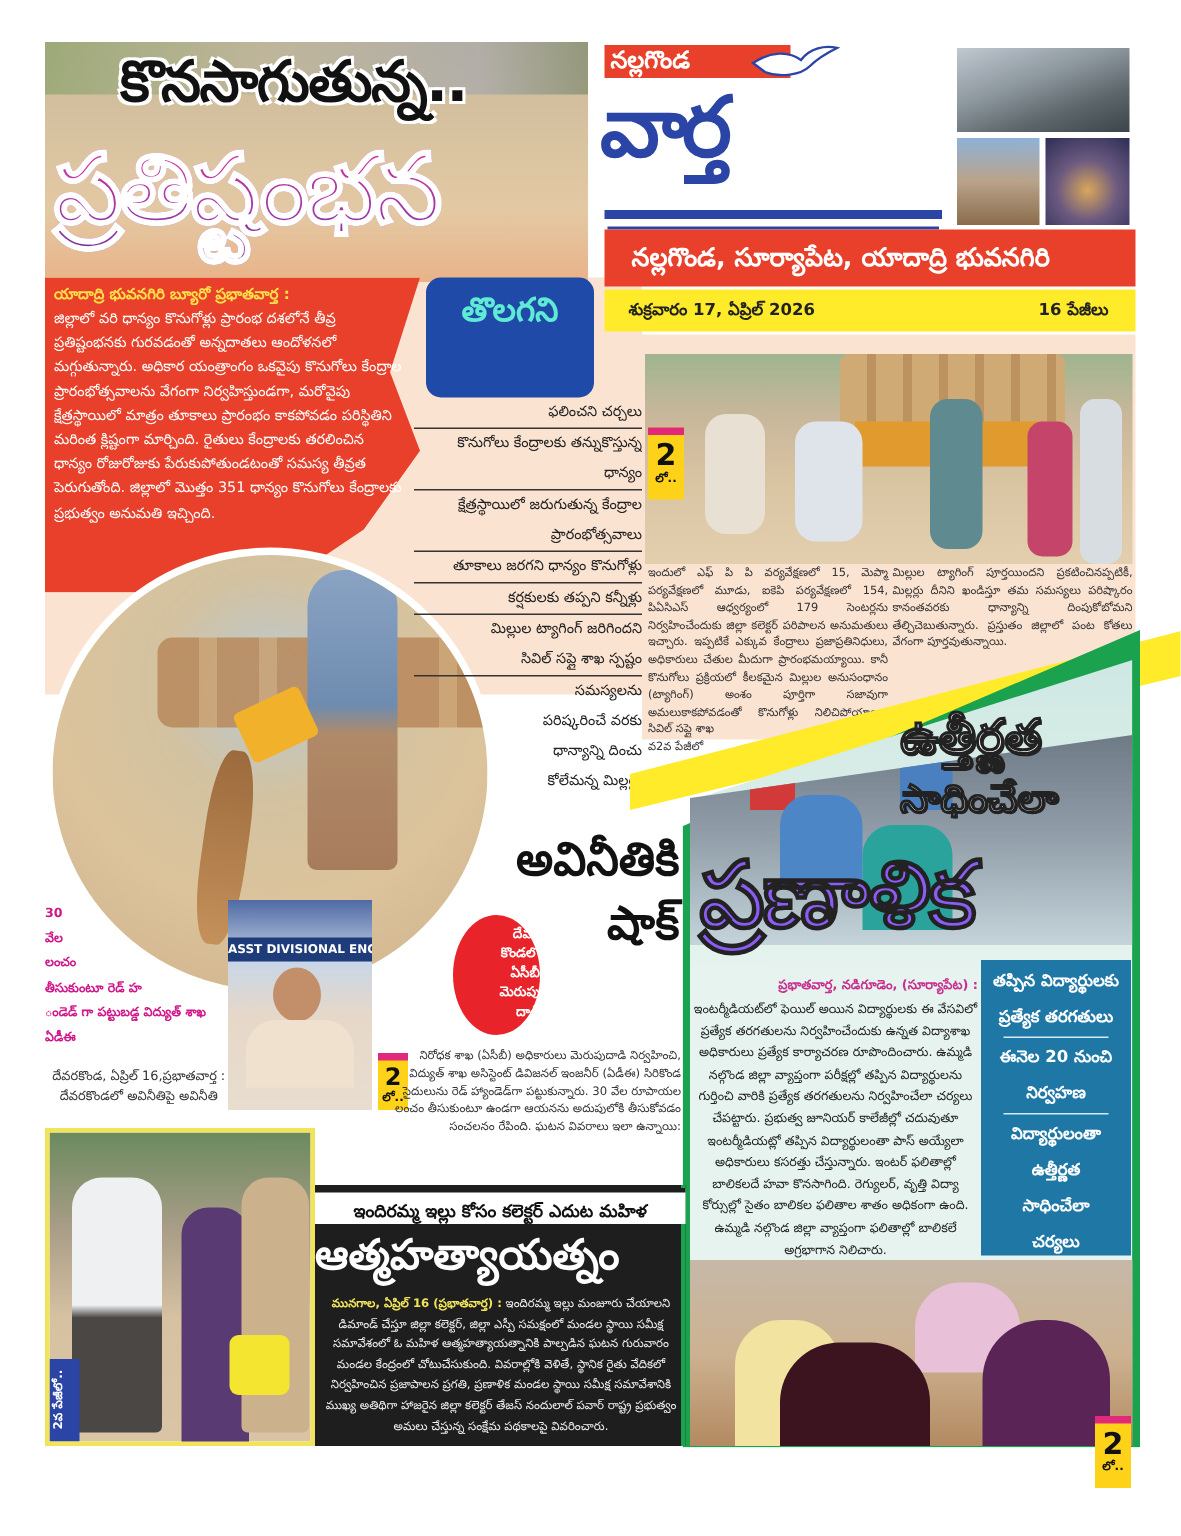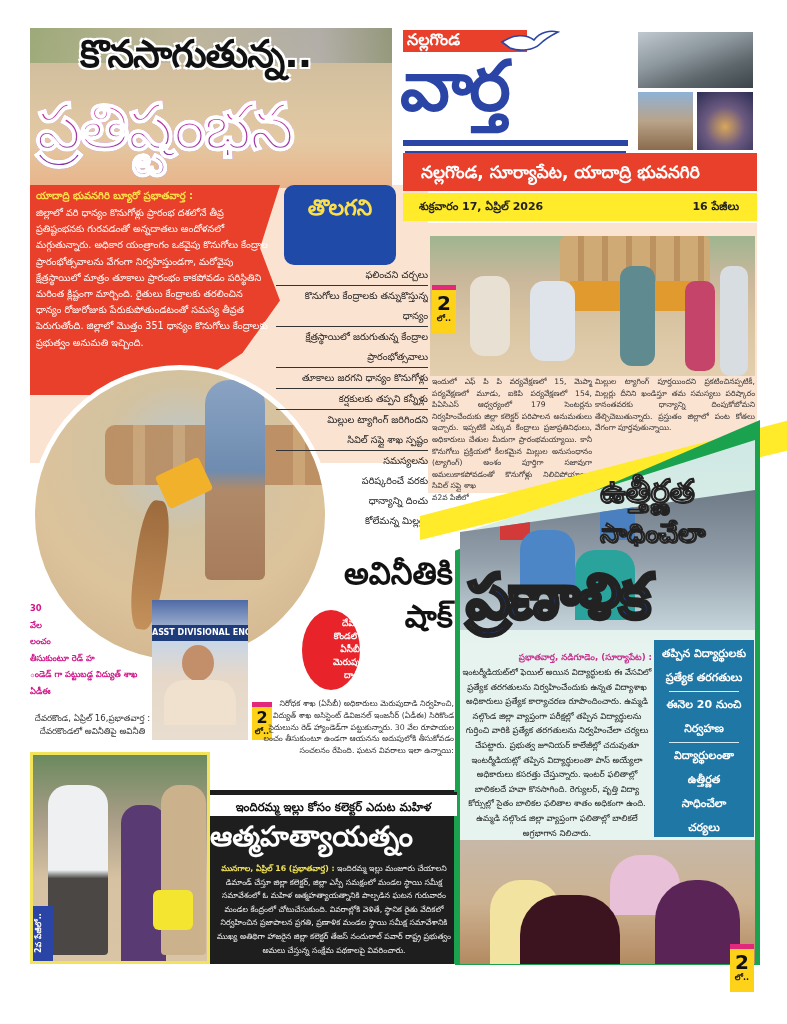--- a/index.html
+++ b/index.html
@@ -32,21 +32,21 @@
     letter-spacing: -1px; white-space: nowrap;
   }
   #main-headline {
     left: 36px; top: 90px; font-size: 64px; font-weight: bold; white-space: nowrap;
     background: linear-gradient(180deg, #e4309b 0%, #a03aa8 55%, #6a2fa0 100%);
     -webkit-background-clip: text; background-clip: text; color: transparent;
     -webkit-text-stroke: 2px #fff; letter-spacing: -2px;
   }
   #sub-box {
     left: 284px; top: 185px; width: 112px; height: 80px;
-    background: #1f4aa8; border-radius: 10px; color: #fde047;
+    background: #1f4aa8; border-radius: 10px; color: #5eead4;
     font-size: 22px; font-weight: bold; text-align: center; line-height: 34px; padding-top: 6px;
   }
   #lead-byline {
     left: 36px; top: 190px; width: 240px; font-size: 10px; color: #ffe04a; font-weight: bold;
   }
   #lead-body {
     left: 36px; top: 205px; width: 235px; font-size: 9.6px; line-height: 16.2px; color: #fff;
   }
 
   #lead-circle {
@@ -83,21 +83,21 @@
 
   
   #masthead-red {
     left: 403px; top: 30px; width: 124px; height: 22px; background: #e8402a;
   }
   #masthead-small {
     left: 407px; top: 30px; font-size: 16px; font-weight: bold; color: #fff; white-space: nowrap;
   }
   #dove-icon { left: 500px; top: 28px; width: 60px; height: 28px; }
   #masthead-title {
-    left: 400px; top: 36px; font-size: 70px; font-weight: bold; color: #2a45a6; letter-spacing: -4px;
+    left: 400px; top: 36px; font-size: 56px; font-weight: bold; color: #2a45a6; letter-spacing: -4px;
     white-space: nowrap; line-height: 100px;
   }
   #masthead-rule {
     left: 403px; top: 140px; width: 225px; height: 6px; background: #2a45a6;
     box-shadow: 0 9px 0 -2px #2a45a6;
   }
   #mast-photo-dam {
     left: 638px; top: 32px; width: 115px; height: 56px;
     background: linear-gradient(160deg, #c0c8d0 0%, #8d979e 40%, #5d666a 70%, #3b4448 100%);
   }
@@ -178,21 +178,21 @@
   #edu-photo .s4 { position: absolute; left: 40px; top: 20px; width: 30px; height: 30px; background: #d23a3a; border-radius: 12px 12px 0 0; }
   #edu-kicker1 {
     left: 600px; top: 472px; font-size: 32px; font-weight: bold; color: #fff; white-space: nowrap;
     -webkit-text-stroke: 1px #222; text-shadow: 1px 1px 0 #222;
   }
   #edu-kicker2 {
     left: 600px; top: 518px; font-size: 26px; font-weight: bold; color: #fff; white-space: nowrap;
     -webkit-text-stroke: 1px #222; text-shadow: 1px 1px 0 #222;
   }
   #edu-headline {
-    left: 466px; top: 560px; font-size: 62px; font-weight: bold; color: #1d4ed8; white-space: nowrap;
+    left: 466px; top: 560px; font-size: 62px; font-weight: normal; color: #8b5cf6; white-space: nowrap;
     -webkit-text-stroke: 3px #222; letter-spacing: -2px;
   }
   #edu-byline {
     left: 462px; top: 652px; width: 190px; font-size: 8.6px; color: #c8308f; font-weight: bold; text-align: right;
   }
   #edu-body {
     left: 462px; top: 665px; width: 190px; font-size: 8.4px; line-height: 14.6px; color: #222; text-align: center;
   }
   #edu-side {
     left: 654px; top: 640px; width: 100px; height: 197px; background: #1f77a6; color: #fff;

